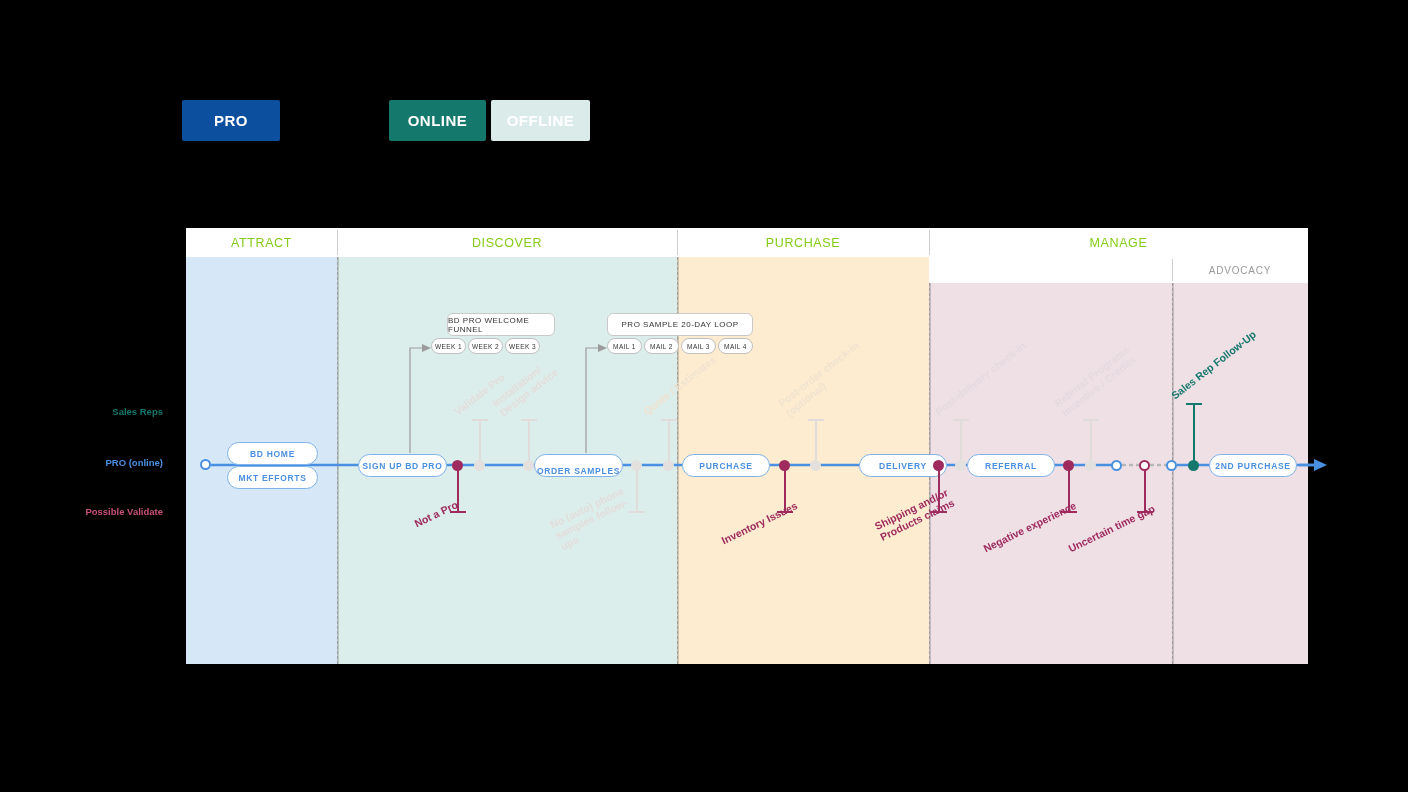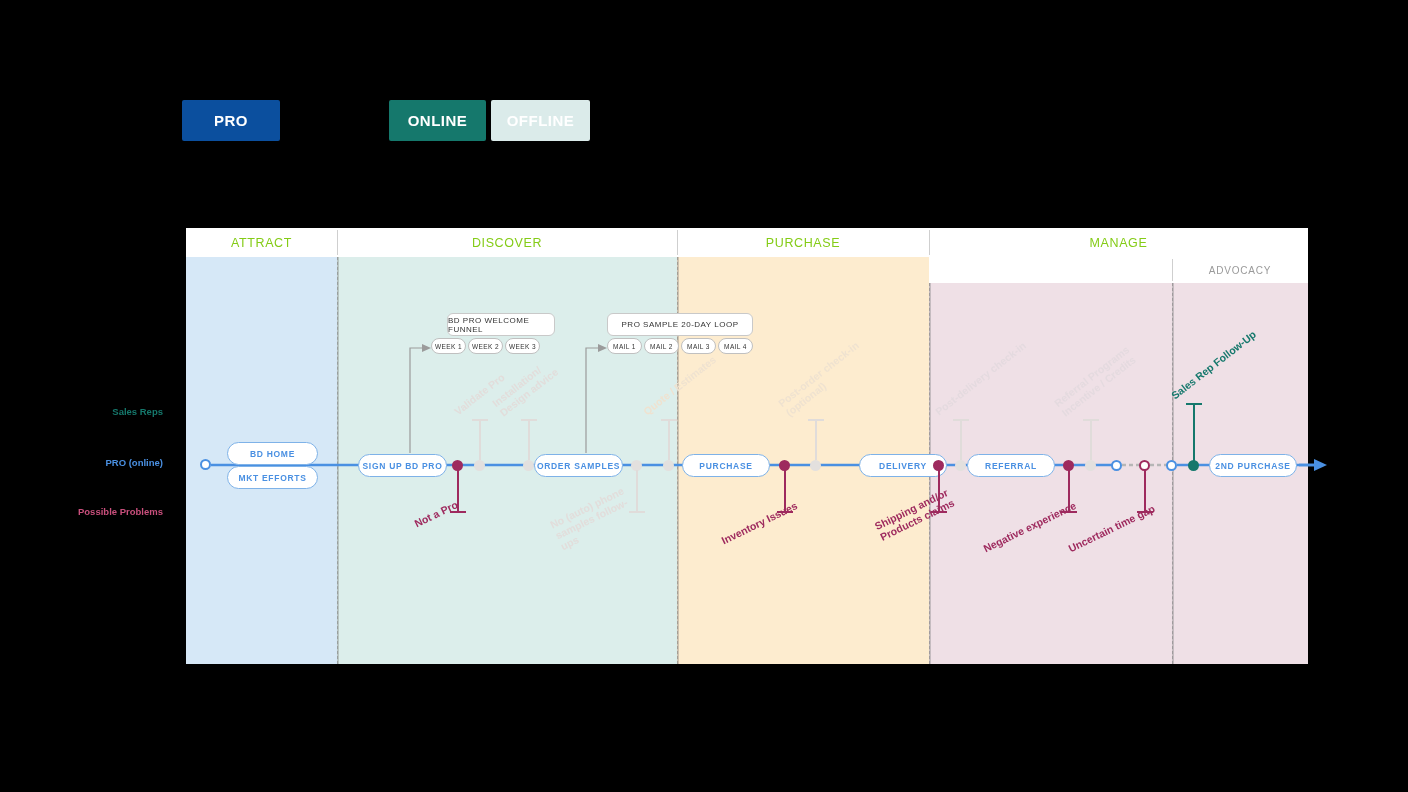--- a/index.html
+++ b/index.html
@@ -91,21 +91,21 @@
 </div>
 <div class="legend-btn" id="btn-online">
   <span>ONLINE</span>
 </div>
 <div class="legend-btn" id="btn-offline">
   <span>OFFLINE</span>
 </div>
 
 <div class="rowlab" id="lab-sales">Sales Reps</div>
 <div class="rowlab" id="lab-pro">PRO (online)</div>
-<div class="rowlab" id="lab-prob">Possible Problems</div>
+<div class="rowlab" id="lab-prob">Possible Validate</div>
 
 <div id="board">
 
   <div class="band" id="band-attract"></div>
   <div class="band" id="band-discover"></div>
   <div class="band" id="band-purchase"></div>
   <div class="band" id="band-manage-top"></div>
   <div class="band" id="band-manage"></div>
 
   <div class="hdr-row"></div>
@@ -148,21 +148,21 @@
 
 <div class="node" style="left:227px;top:442px;width:91px;">
   <span>BD HOME</span>
 </div>
 <div class="node" style="left:227px;top:466px;width:91px;">
   <span>MKT EFFORTS</span>
 </div>
 <div class="node" style="left:358px;top:454px;width:89px;">
   <span>SIGN UP BD PRO</span>
 </div>
-<div class="node" style="left:534px;top:454px;width:89px;">
+<div class="node" style="left:534px;top:454px;width:89px;align-items:flex-end;">
   <span>ORDER SAMPLES</span>
 </div>
 <div class="node" style="left:682px;top:454px;width:88px;">
   <span>PURCHASE</span>
 </div>
 <div class="node" style="left:859px;top:454px;width:88px;align-items:center;">
   <span>DELIVERY</span>
 </div>
 <div class="node" style="left:967px;top:454px;width:88px;">
   <span>REFERRAL</span>

